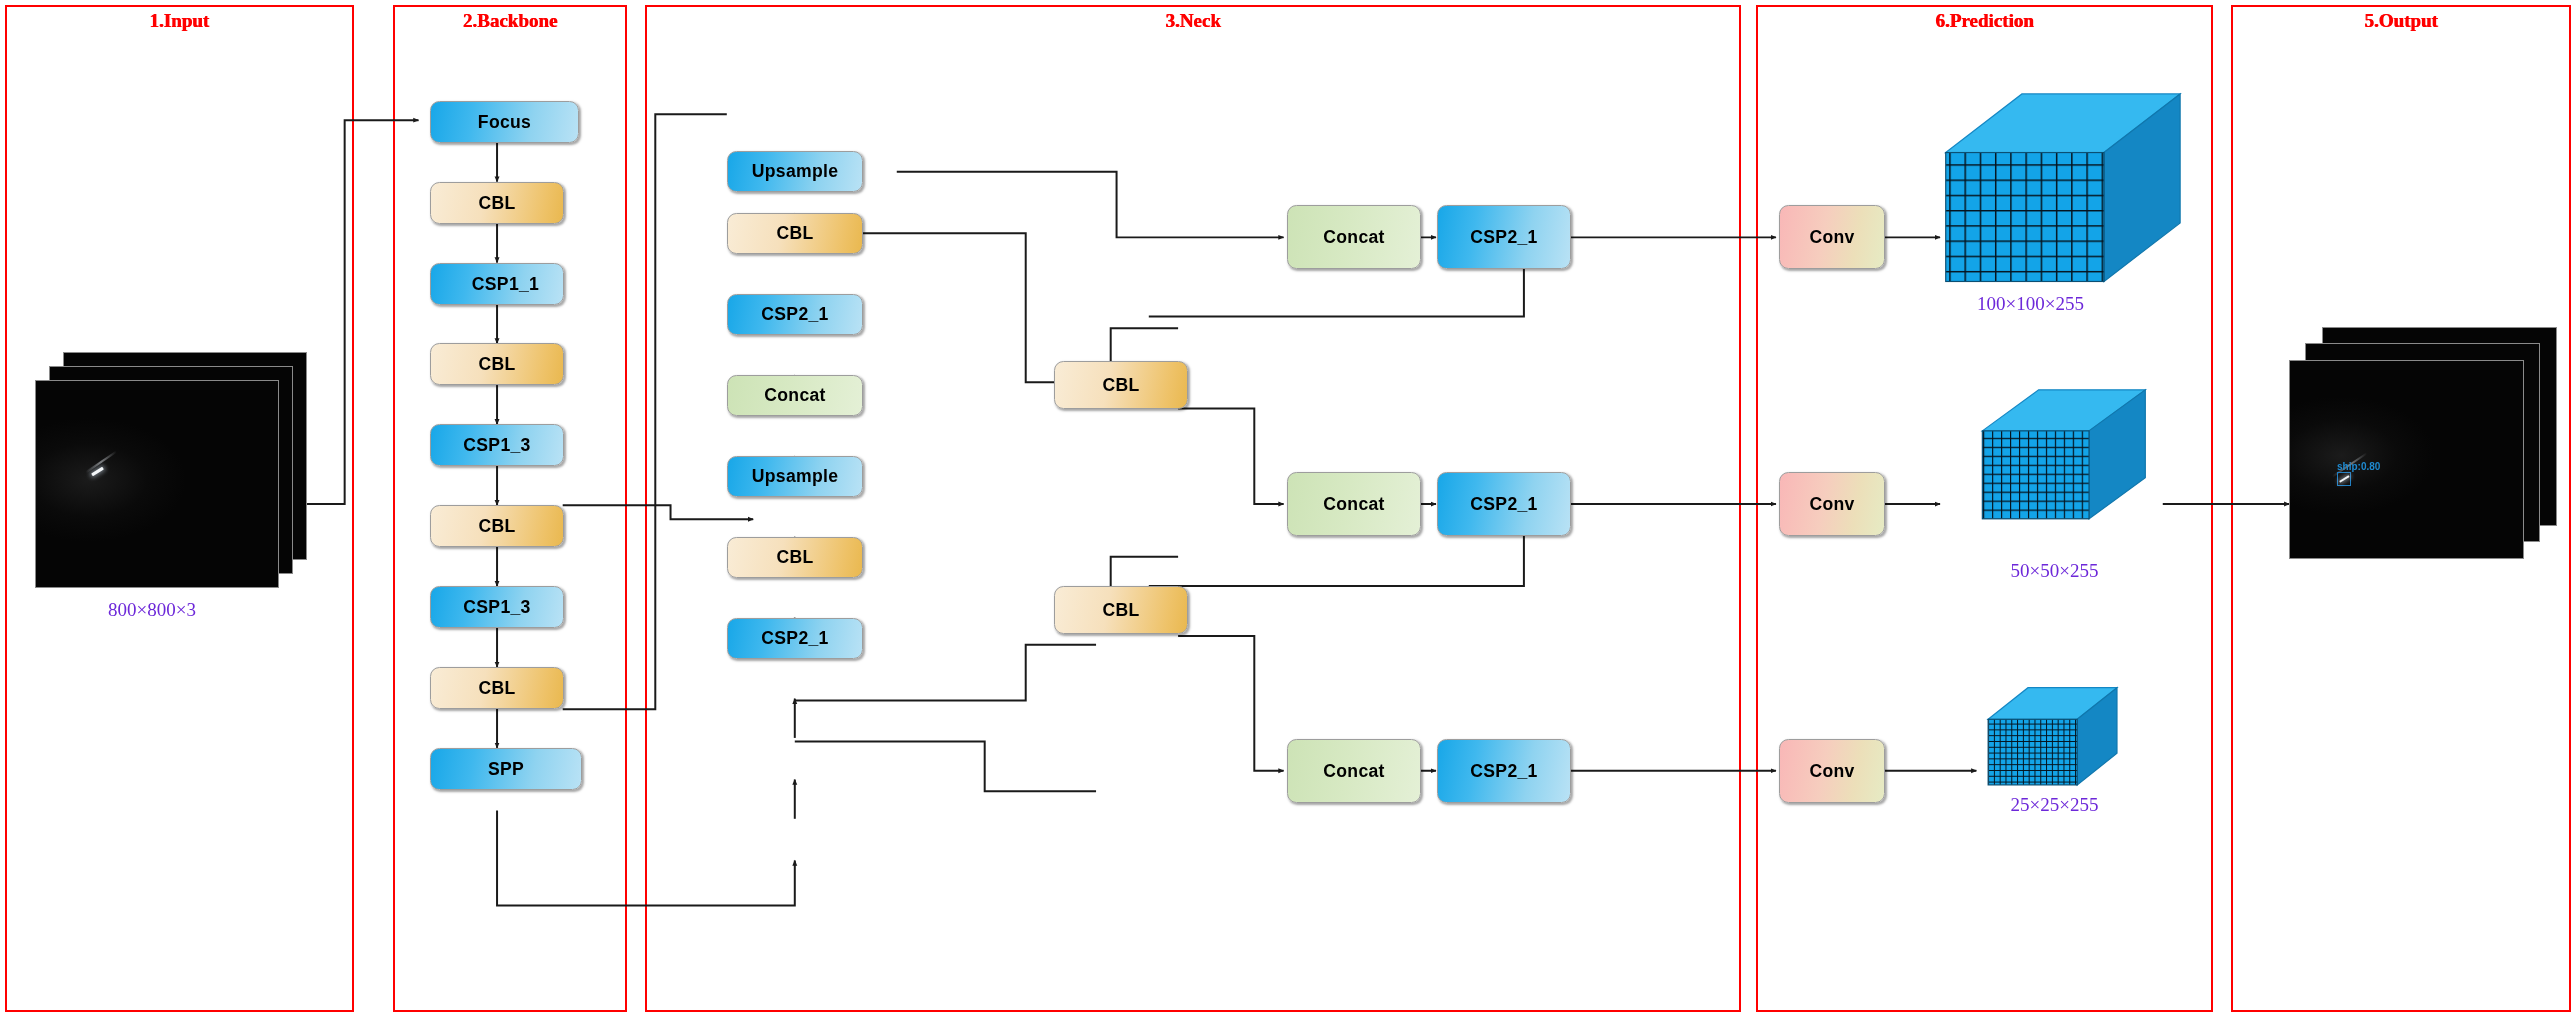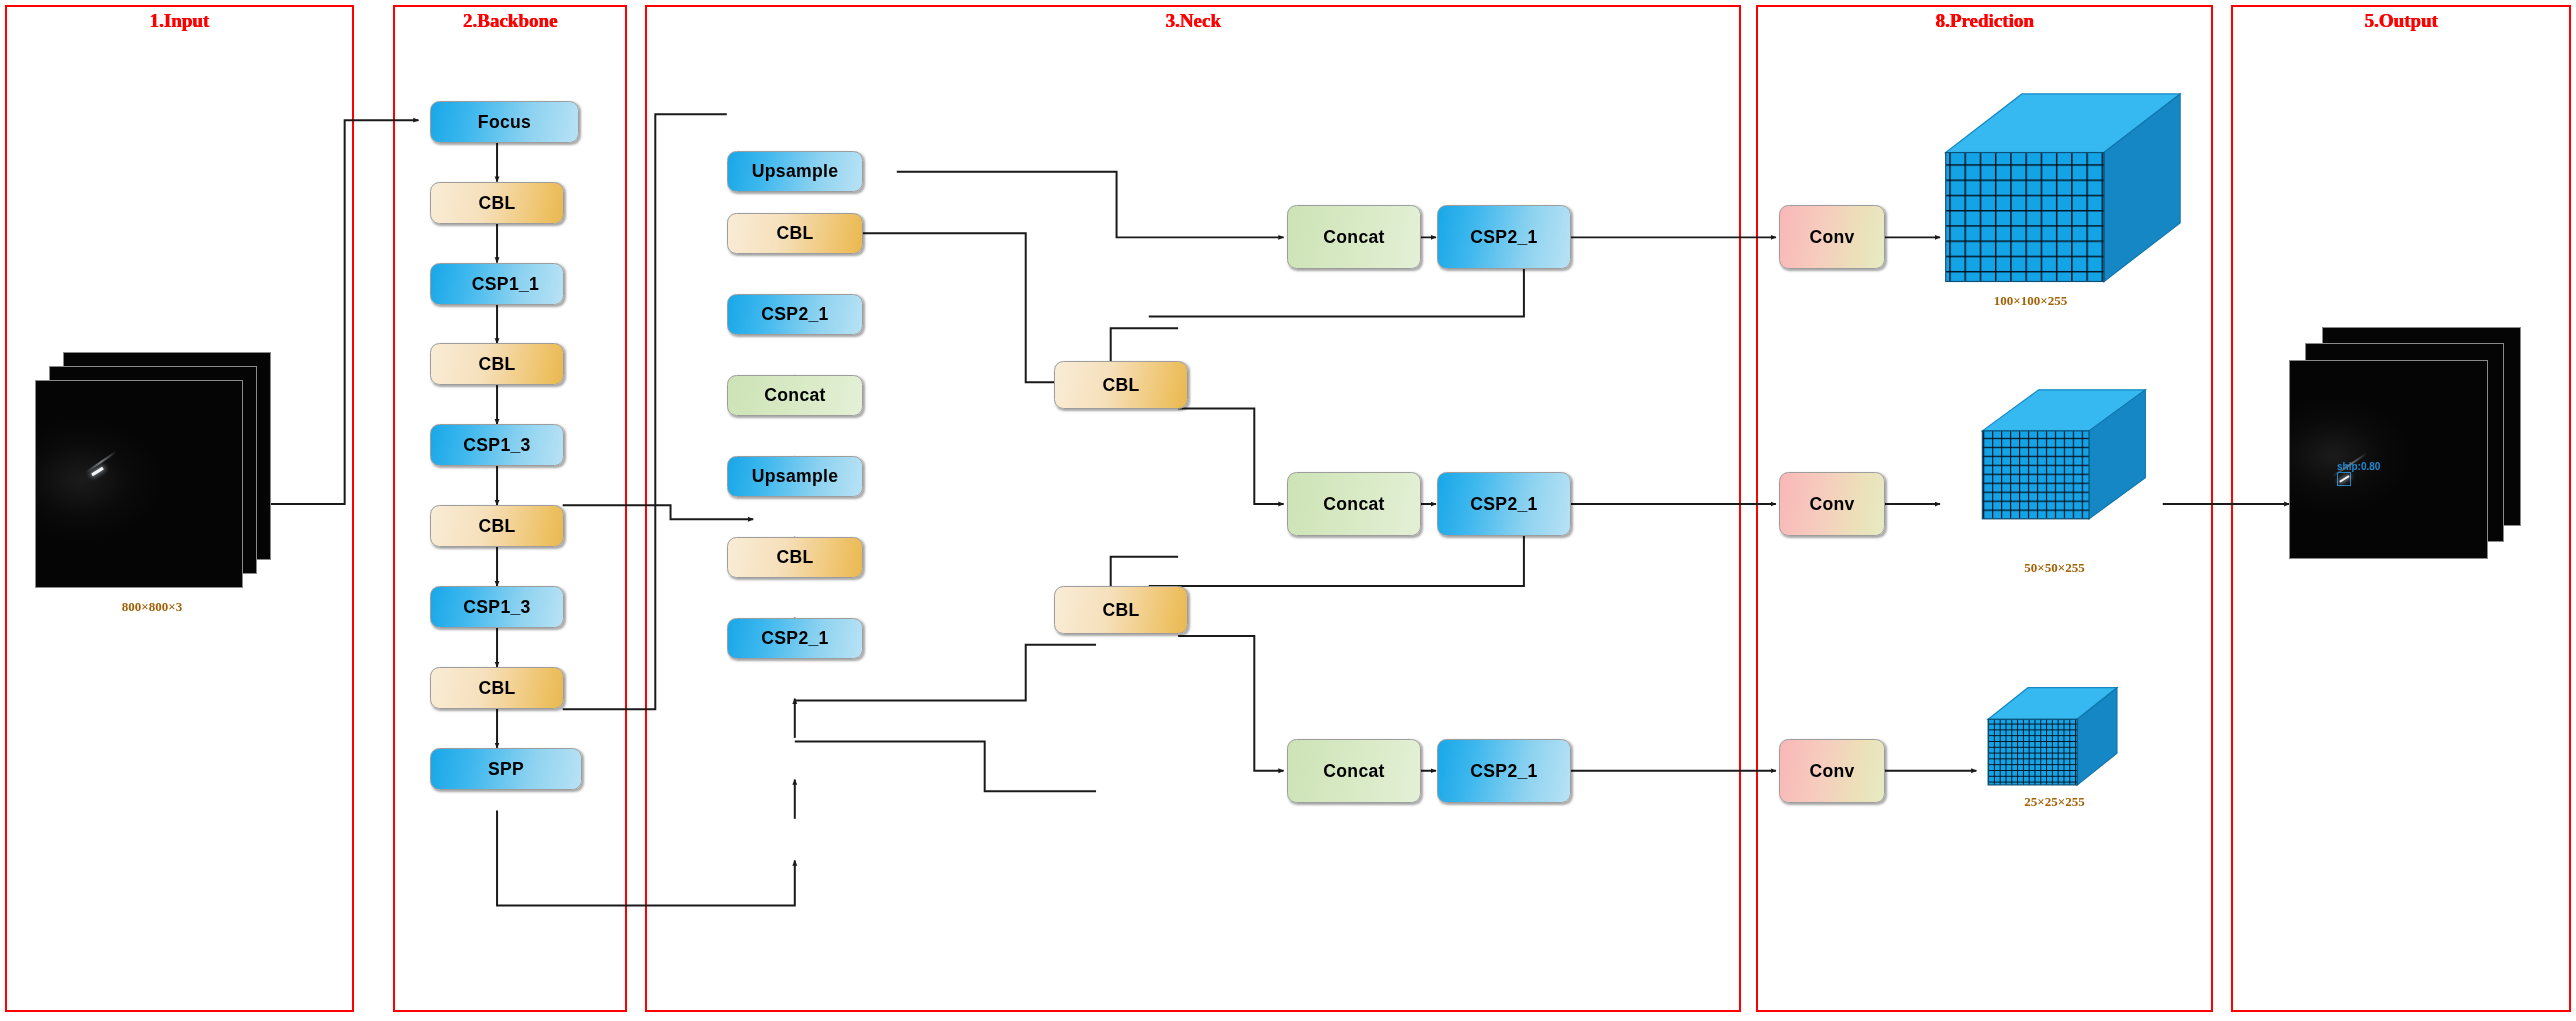--- a/index.html
+++ b/index.html
@@ -25,27 +25,27 @@
   
   #wires{position:absolute;left:0;top:0;width:2576px;height:1021px;pointer-events:none;}
 
   
   .imgstack{position:absolute;}
   .sarsheet{position:absolute;border:0.6px solid #8a8a8a;
     background:
       radial-gradient(ellipse 40% 30% at 22% 48%, #1b1b1b 0%, #0a0a0a 60%, #050505 100%),
       repeating-linear-gradient(128deg, rgba(255,255,255,.035) 0px, rgba(255,255,255,0) 1.8px, rgba(255,255,255,0) 6.4px),
       repeating-linear-gradient(48deg, rgba(255,255,255,.028) 0px, rgba(255,255,255,0) 2.3px, rgba(255,255,255,0) 7.6px),
-      #070707;}
+      #070707; padding-left: 36px;}
   .sar-streak{position:absolute;background:linear-gradient(120deg,rgba(255,255,255,0),rgba(210,215,220,.55),rgba(255,255,255,0));
     transform:rotate(-34deg);}
   .sar-target{position:absolute;background:#f3f6f8;border-radius:0.6px;transform:rotate(-32deg);
     box-shadow:0 0 4.1px 1.8px rgba(200,215,230,.45);}
-  .dimlabel{position:absolute;font-family:"Liberation Serif",serif;font-weight:bold;
-    font-size:13px;color:#a16207;white-space:nowrap;text-align:center;}
+  .dimlabel{position:absolute;font-family:"Liberation Serif",serif;font-weight:normal;
+    font-size:19px;color:#6d28d9;white-space:nowrap;text-align:center;}
 
   
   .detbox{position:absolute;border:1.8px solid #1f7fc4;box-sizing:border-box;}
   .detlabel{position:absolute;color:#1f8ad0;font-family:"Liberation Sans",sans-serif;
     font-weight:bold;font-size:10px;white-space:nowrap;}
 
   
   .cube{position:absolute;}
   .cube svg{display:block;overflow:visible;}
 </style>
@@ -55,21 +55,21 @@
 <div class="panel" style="left:4.7px;  top:4.7px;  width:349px;  height:1007px;">
   <div class="panel-title">1.Input</div>
 </div>
 <div class="panel" style="left:393px;top:4.7px;  width:234px;  height:1007px;">
   <div class="panel-title">2.Backbone</div>
 </div>
 <div class="panel" style="left:645px;top:4.7px; width:1096px; height:1007px;">
   <div class="panel-title">3.Neck</div>
 </div>
 <div class="panel" style="left:1756px;top:4.7px; width:457px;  height:1007px;">
-  <div class="panel-title">8.Prediction</div>
+  <div class="panel-title">6.Prediction</div>
 </div>
 <div class="panel" style="left:2231px;top:4.7px; width:340px;  height:1007px;">
   <div class="panel-title">5.Output</div>
 </div>
 
 <svg id="wires" viewBox="0 0 4395 1742" xmlns="http://www.w3.org/2000/svg">
   <defs>
     <marker id="ah" markerWidth="11" markerHeight="11" refX="9" refY="5.5" orient="auto" markerUnits="userSpaceOnUse">
       <path d="M0,1.3 L10,5.5 L0,9.7 z" fill="#1a1a1a"></path>
     </marker>

